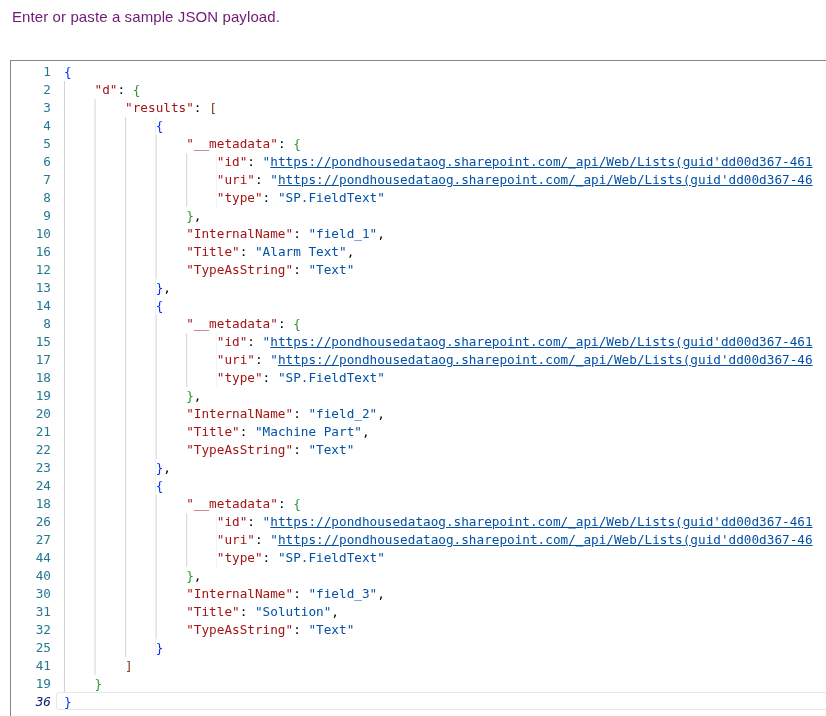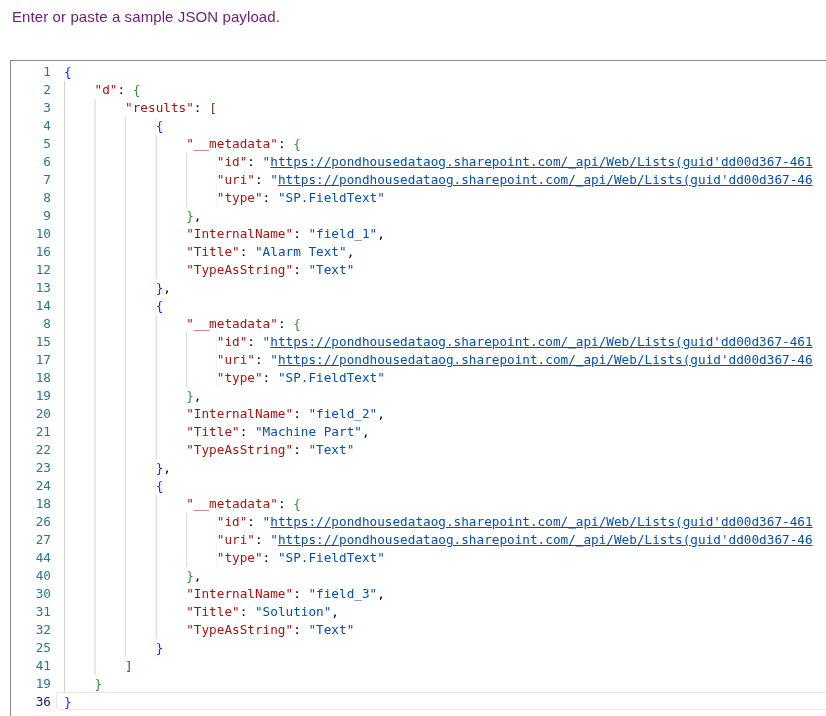--- a/index.html
+++ b/index.html
@@ -34,21 +34,21 @@
     width: 40px;
     flex: 0 0 40px;
     text-align: right;
     font-family: "DejaVu Sans Mono", "Liberation Mono", monospace;
     font-size: 12.7px;
     line-height: 18px;
     color: var(--ln-color);
     user-select: none;
   }
   .gutter .ln { height: 18px; }
-  .gutter .ln.active { color: var(--ln-active-color); }
+  .gutter .ln.active { color: var(--ln-active-color); font-style: italic; }
   .code {
     flex: 1 1 auto;
     padding-left: 13px;
     font-family: "DejaVu Sans Mono", "Liberation Mono", monospace;
     font-size: 12.7px;
     line-height: 18px;
     white-space: pre;
     color: #000000;
   }
   .row { height: 18px; }

